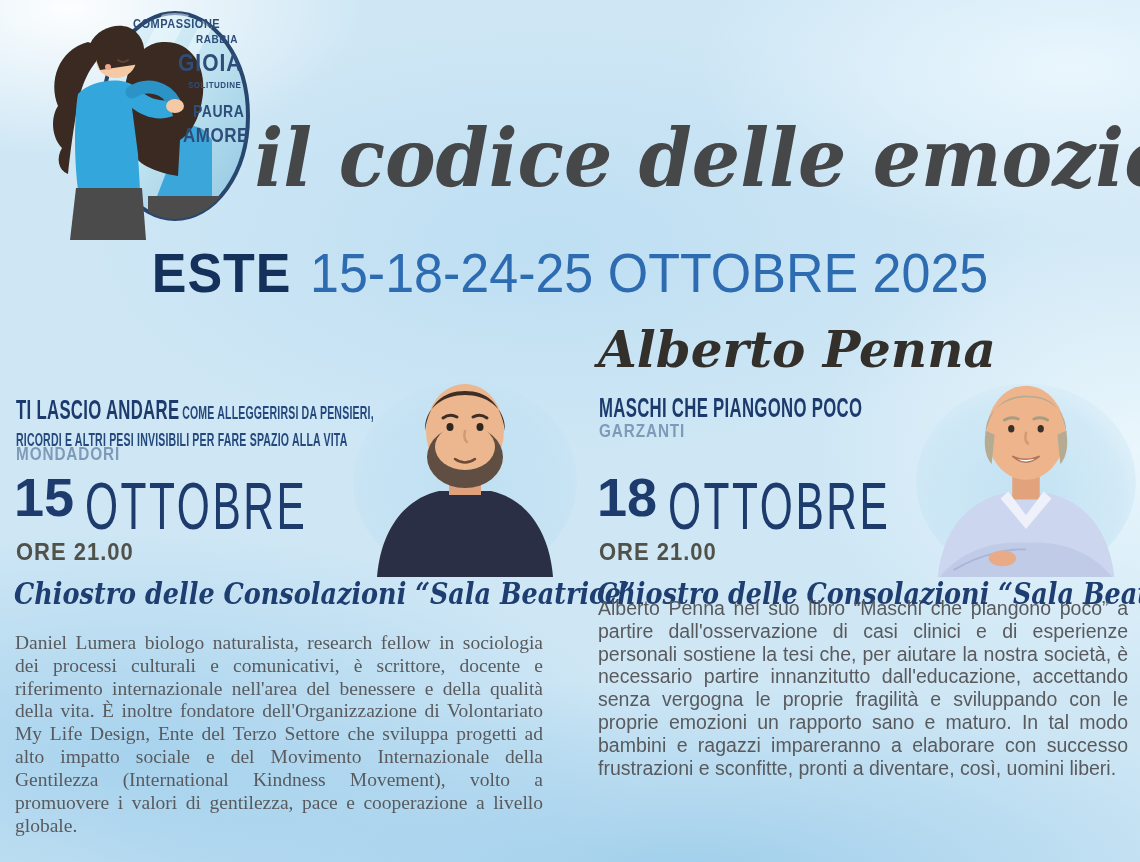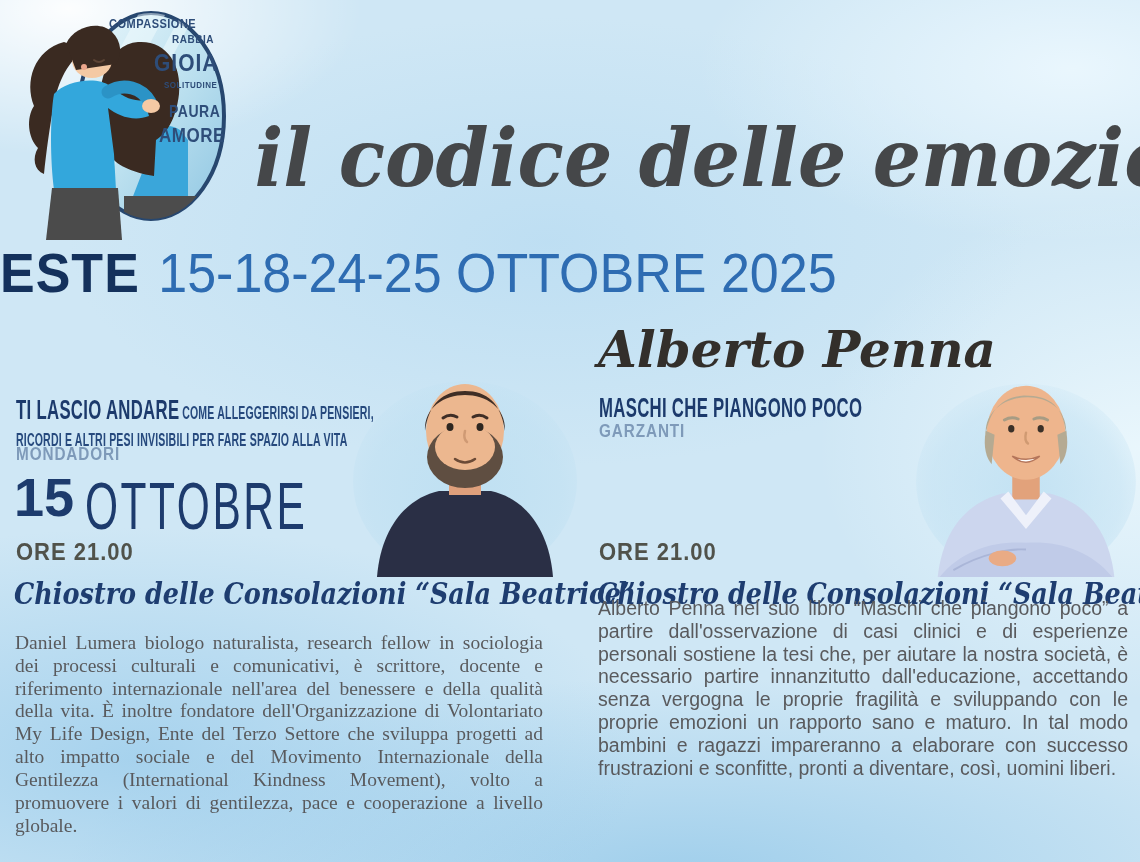--- a/index.html
+++ b/index.html
@@ -11,41 +11,41 @@
       radial-gradient(ellipse 520px 240px at 94% 8%, rgba(238,249,255,.85), rgba(255,255,255,0) 72%),
       radial-gradient(ellipse 640px 300px at 48% 28%, rgba(173,214,240,.5), rgba(255,255,255,0) 75%),
       radial-gradient(ellipse 460px 360px at 100% 52%, rgba(236,248,253,.9), rgba(255,255,255,0) 70%),
       radial-gradient(ellipse 720px 330px at 12% 88%, rgba(139,196,232,.6), rgba(255,255,255,0) 70%),
       radial-gradient(ellipse 860px 280px at 60% 102%, rgba(120,186,227,.55), rgba(255,255,255,0) 72%);
     font-family:"Liberation Sans",sans-serif;
   }
   .script{font-family:"DejaVu Serif",serif;font-style:italic;font-weight:700;}
 
   
-  .illustration{position:absolute;left:4px;top:4px;width:222px;height:236px;}
+  .illustration{position:absolute;left:28px;top:4px;width:222px;height:236px;}
   .mw{position:absolute;color:#2e4d79;font-weight:700;letter-spacing:.5px;
       transform:scaleY(1.15);transform-origin:left top;white-space:nowrap;}
   .mw1{left:105px;top:12px;font-size:11px;}
   .mw2{left:168px;top:29px;font-size:10px;}
   .mw3{left:150px;top:45px;font-size:21px;letter-spacing:1px;}
   .mw4{left:160px;top:76px;font-size:8px;}
   .mw5{left:165px;top:98px;font-size:14px;}
   .mw6{left:155px;top:121px;font-size:17px;}
 
   
   .title{position:absolute;left:240px;top:14px;width:890px;height:104px;}
   .title-scale{display:inline-block;white-space:nowrap;color:#203a68;
     font-size:64px;font-weight:400;letter-spacing:4px;line-height:1;
     transform:scale(0.85,1.5);transform-origin:left top;}
   .subtitle{position:absolute;left:228px;top:112px;width:888px;text-align:center;}
   .subtitle-scale{display:inline-block;white-space:nowrap;color:#454749;
     font-size:80px;line-height:1.15;transform:scaleX(.95);transform-origin:center top;}
 
   
-  .date-line{position:absolute;left:0;top:243px;width:1140px;white-space:nowrap;}
+  .date-line{position:absolute;left:0;top:243px;width:1140px;text-align:center;white-space:nowrap;}
   .city{display:inline-block;font-size:52px;font-weight:800;color:#14315c;letter-spacing:1px;transform:scaleY(1.05);}
   .dates{display:inline-block;font-size:52px;font-weight:400;color:#2e6cb2;margin-left:14px;transform:scaleY(1.05);}
 
   
   .name{position:absolute;font-size:50px;line-height:1.1;color:#332f2b;white-space:nowrap;}
   .name-l{left:15px;top:322px;}
   .name-r{left:598px;top:322px;}
 
   .book{position:absolute;width:615px;transform:scale(.62,1.05);transform-origin:left top;line-height:1.3;}
   .book-l{left:16px;top:392px;}
@@ -209,19 +209,23 @@
       <path d="M73,66 C70,84 74,94 79,100 L82,70 Z" fill="#b5aa92"></path>
       <path d="M155,66 C158,84 154,94 149,100 L146,70 Z" fill="#b5aa92"></path>
       <ellipse cx="99" cy="64" rx="3.2" ry="3.8" fill="#3a3028"></ellipse>
       <ellipse cx="129" cy="64" rx="3.2" ry="3.8" fill="#3a3028"></ellipse>
       <path d="M92,55 q7,-4 14,-1" stroke="#a79c84" stroke-width="3" fill="none" stroke-linecap="round"></path>
       <path d="M122,54 q7,-3 14,1" stroke="#a79c84" stroke-width="3" fill="none" stroke-linecap="round"></path>
       <path d="M114,68 q-2,8 2,11" stroke="#d09a72" stroke-width="2.5" fill="none" stroke-linecap="round"></path>
       <path d="M100,92 Q114,104 128,92 Q114,98 100,92 Z" fill="#ffffff" stroke="#b4755a" stroke-width="1.5"></path>
     </svg>
   </div>
+  <div class="bigdate bigdate-r">
+    <span class="day">18</span>
+    <span class="month">OTTOBRE</span>
+  </div>
   <div class="time time-r">ORE 21.00</div>
   <div class="venue venue-r">
     <span class="venue-scale script">Chiostro delle Consolazioni “Sala Beatrice”</span>
   </div>
   <p class="bio bio-r">Alberto Penna nel suo libro “Maschi che piangono poco” a partire dall'osservazione di casi clinici e di esperienze personali sostiene la tesi che, per aiutare la nostra società, è necessario partire innanzitutto dall'educazione, accettando senza vergogna le proprie fragilità e sviluppando con le proprie emozioni un rapporto sano e maturo. In tal modo bambini e ragazzi impareranno a elaborare con successo frustrazioni e sconfitte, pronti a diventare, così, uomini liberi.</p>
 
 </div>
 
 </body></html>

